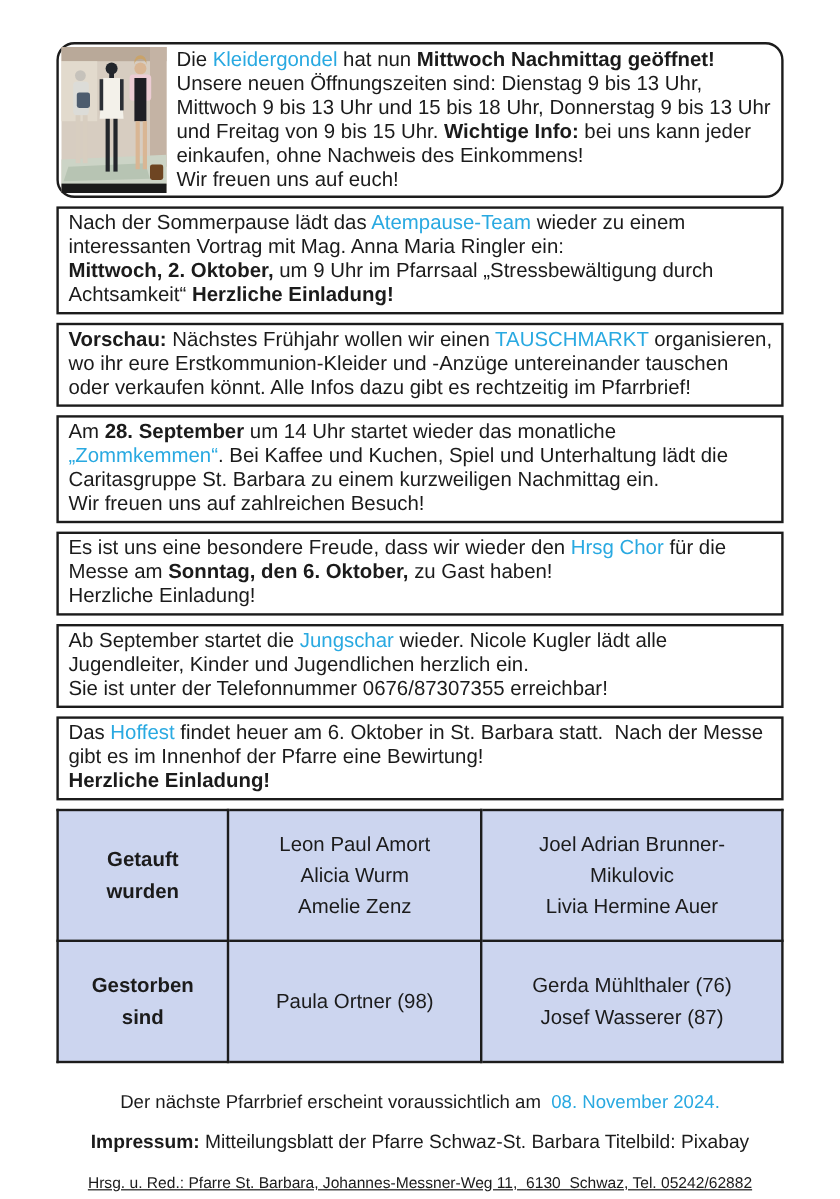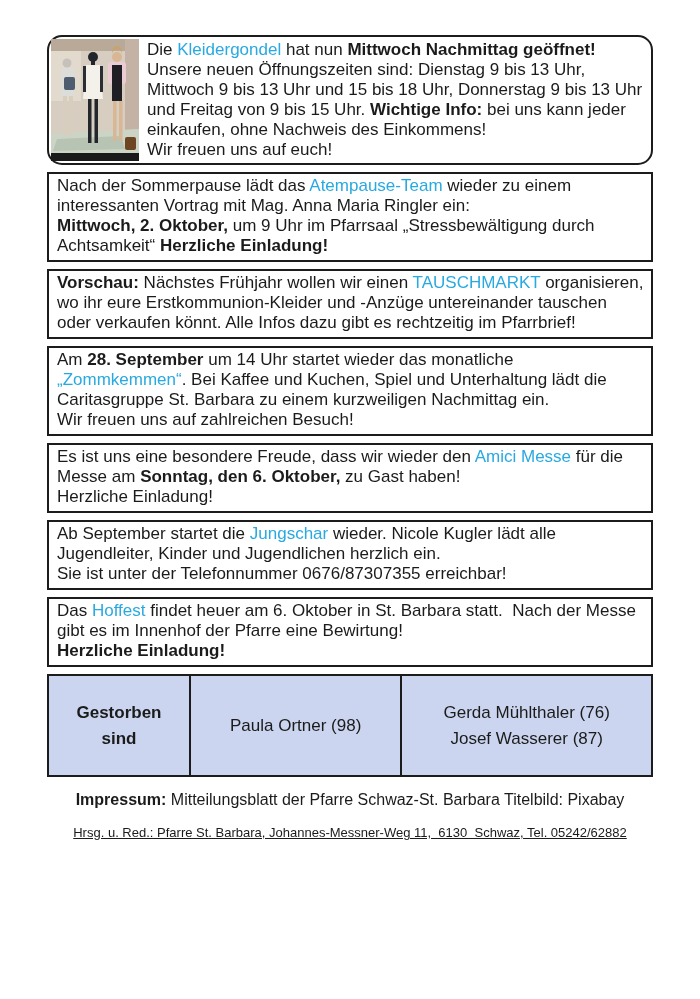--- a/index.html
+++ b/index.html
@@ -111,42 +111,53 @@
     <p><span class="b">Vorschau:</span><span> Nächstes Frühjahr wollen wir einen </span><span class="c">TAUSCHMARKT</span><span> organisieren, wo ihr eure Erstkommunion-Kleider und -Anzüge untereinander tauschen oder verkaufen könnt. Alle Infos dazu gibt es rechtzeitig im Pfarrbrief!</span></p>
   </div>
 
   <div class="box">
     <p><span>Am </span><span class="b">28. September</span><span> um 14 Uhr startet wieder das monatliche
 </span><span class="c">„Zommkemmen“</span><span>. Bei Kaffee und Kuchen, Spiel und Unterhaltung lädt die Caritasgruppe St. Barbara zu einem kurzweiligen Nachmittag ein.
 Wir freuen uns auf zahlreichen Besuch!</span></p>
   </div>
 
   <div class="box">
-    <p><span>Es ist uns eine besondere Freude, dass wir wieder den </span><span class="c">Amici Messe</span><span> für die Messe am </span><span class="b">Sonntag, den 6. Oktober,</span><span> zu Gast haben!
+    <p><span>Es ist uns eine besondere Freude, dass wir wieder den </span><span class="c">Hrsg Chor</span><span> für die Messe am </span><span class="b">Sonntag, den 6. Oktober,</span><span> zu Gast haben!
 Herzliche Einladung!</span></p>
   </div>
 
   <div class="box">
     <p><span>Ab September startet die </span><span class="c">Jungschar</span><span> wieder. Nicole Kugler lädt alle Jugendleiter, Kinder und Jugendlichen herzlich ein.
 Sie ist unter der Telefonnummer 0676/87307355 erreichbar!</span></p>
   </div>
 
   <div class="box">
     <p><span>Das </span><span class="c">Hoffest</span><span> findet heuer am 6. Oktober in St. Barbara statt.  Nach der Messe gibt es im Innenhof der Pfarre eine Bewirtung!
 </span><span class="b">Herzliche Einladung!</span></p>
   </div>
 
   <table class="records">
     <tbody>
+      <tr class="r1">
+        <td class="rowlabel col1">Getauft
+wurden</td>
+        <td class="col2">Leon Paul Amort
+Alicia Wurm
+Amelie Zenz</td>
+        <td class="col3">Joel Adrian Brunner-
+Mikulovic
+Livia Hermine Auer</td>
+      </tr>
       <tr class="r2">
         <td class="rowlabel col1">Gestorben
 sind</td>
         <td class="col2">Paula Ortner (98)</td>
         <td class="col3">Gerda Mühlthaler (76)
 Josef Wasserer (87)</td>
       </tr>
     </tbody>
   </table>
 
+  <p class="next-issue"><span>Der nächste Pfarrbrief erscheint voraussichtlich am  </span><span class="c">08. November 2024.</span></p>
   <p class="impressum"><span class="b">Impressum:</span><span class="seg-plain"> Mitteilungsblatt der Pfarre Schwaz-St. Barbara Titelbild: Pixabay</span></p>
   <p class="publisher">Hrsg. u. Red.: Pfarre St. Barbara, Johannes-Messner-Weg 11,  6130  Schwaz, Tel. 05242/62882</p>
 
 </div>
 
 </body></html>

